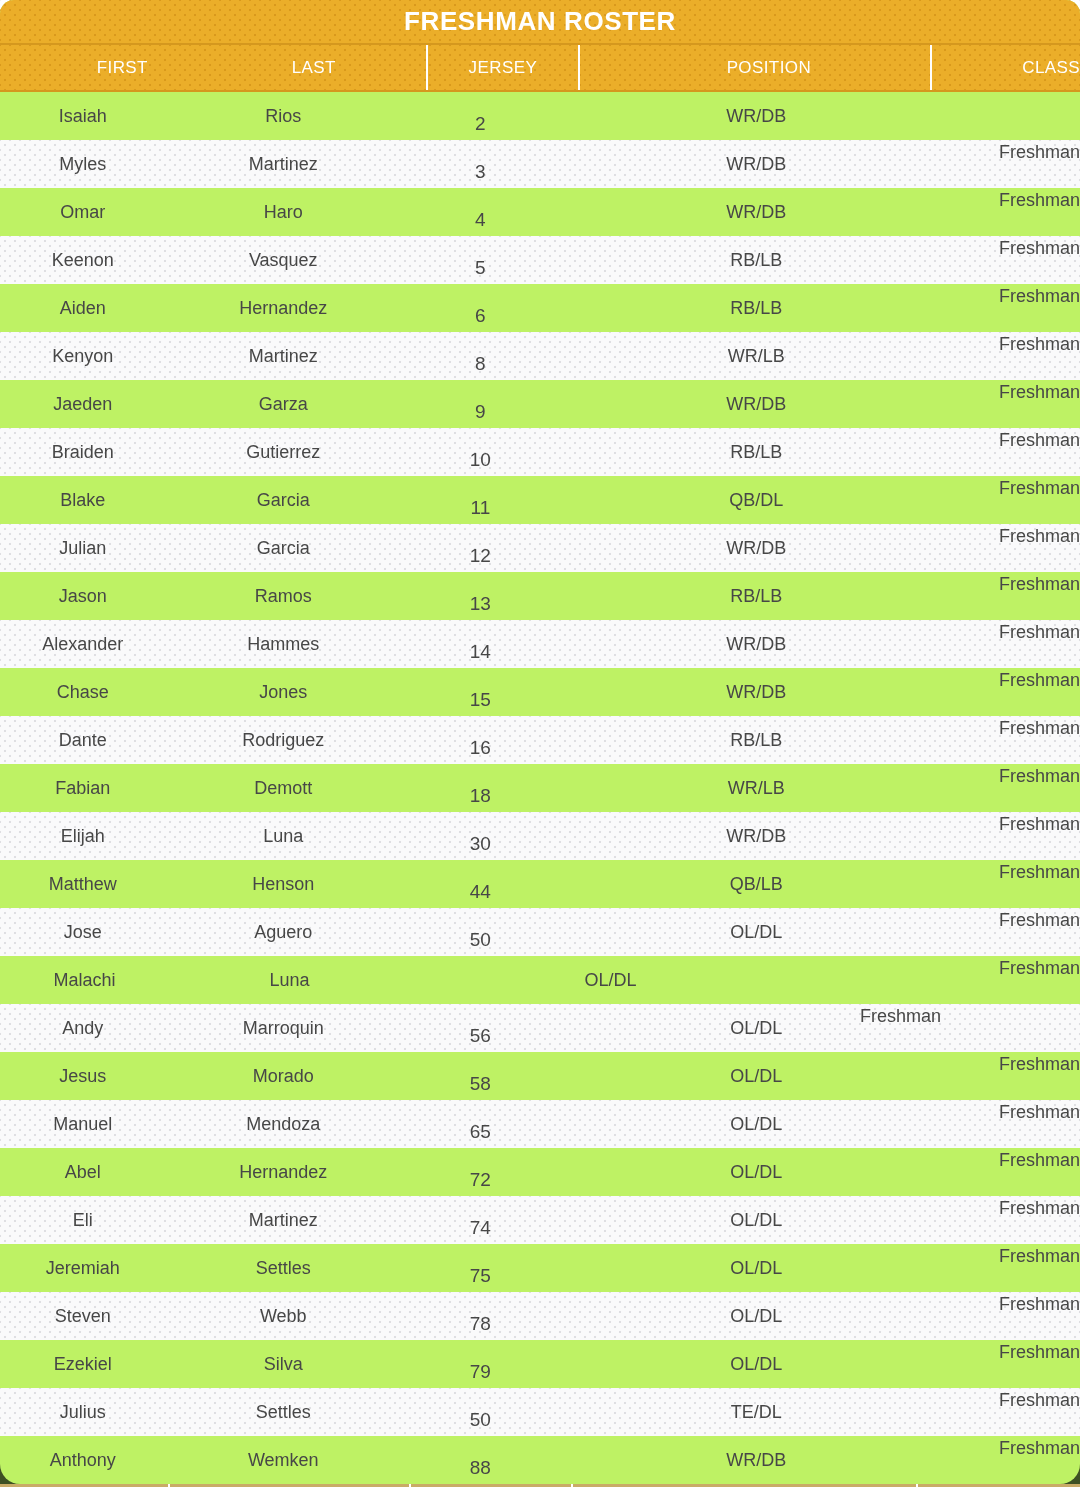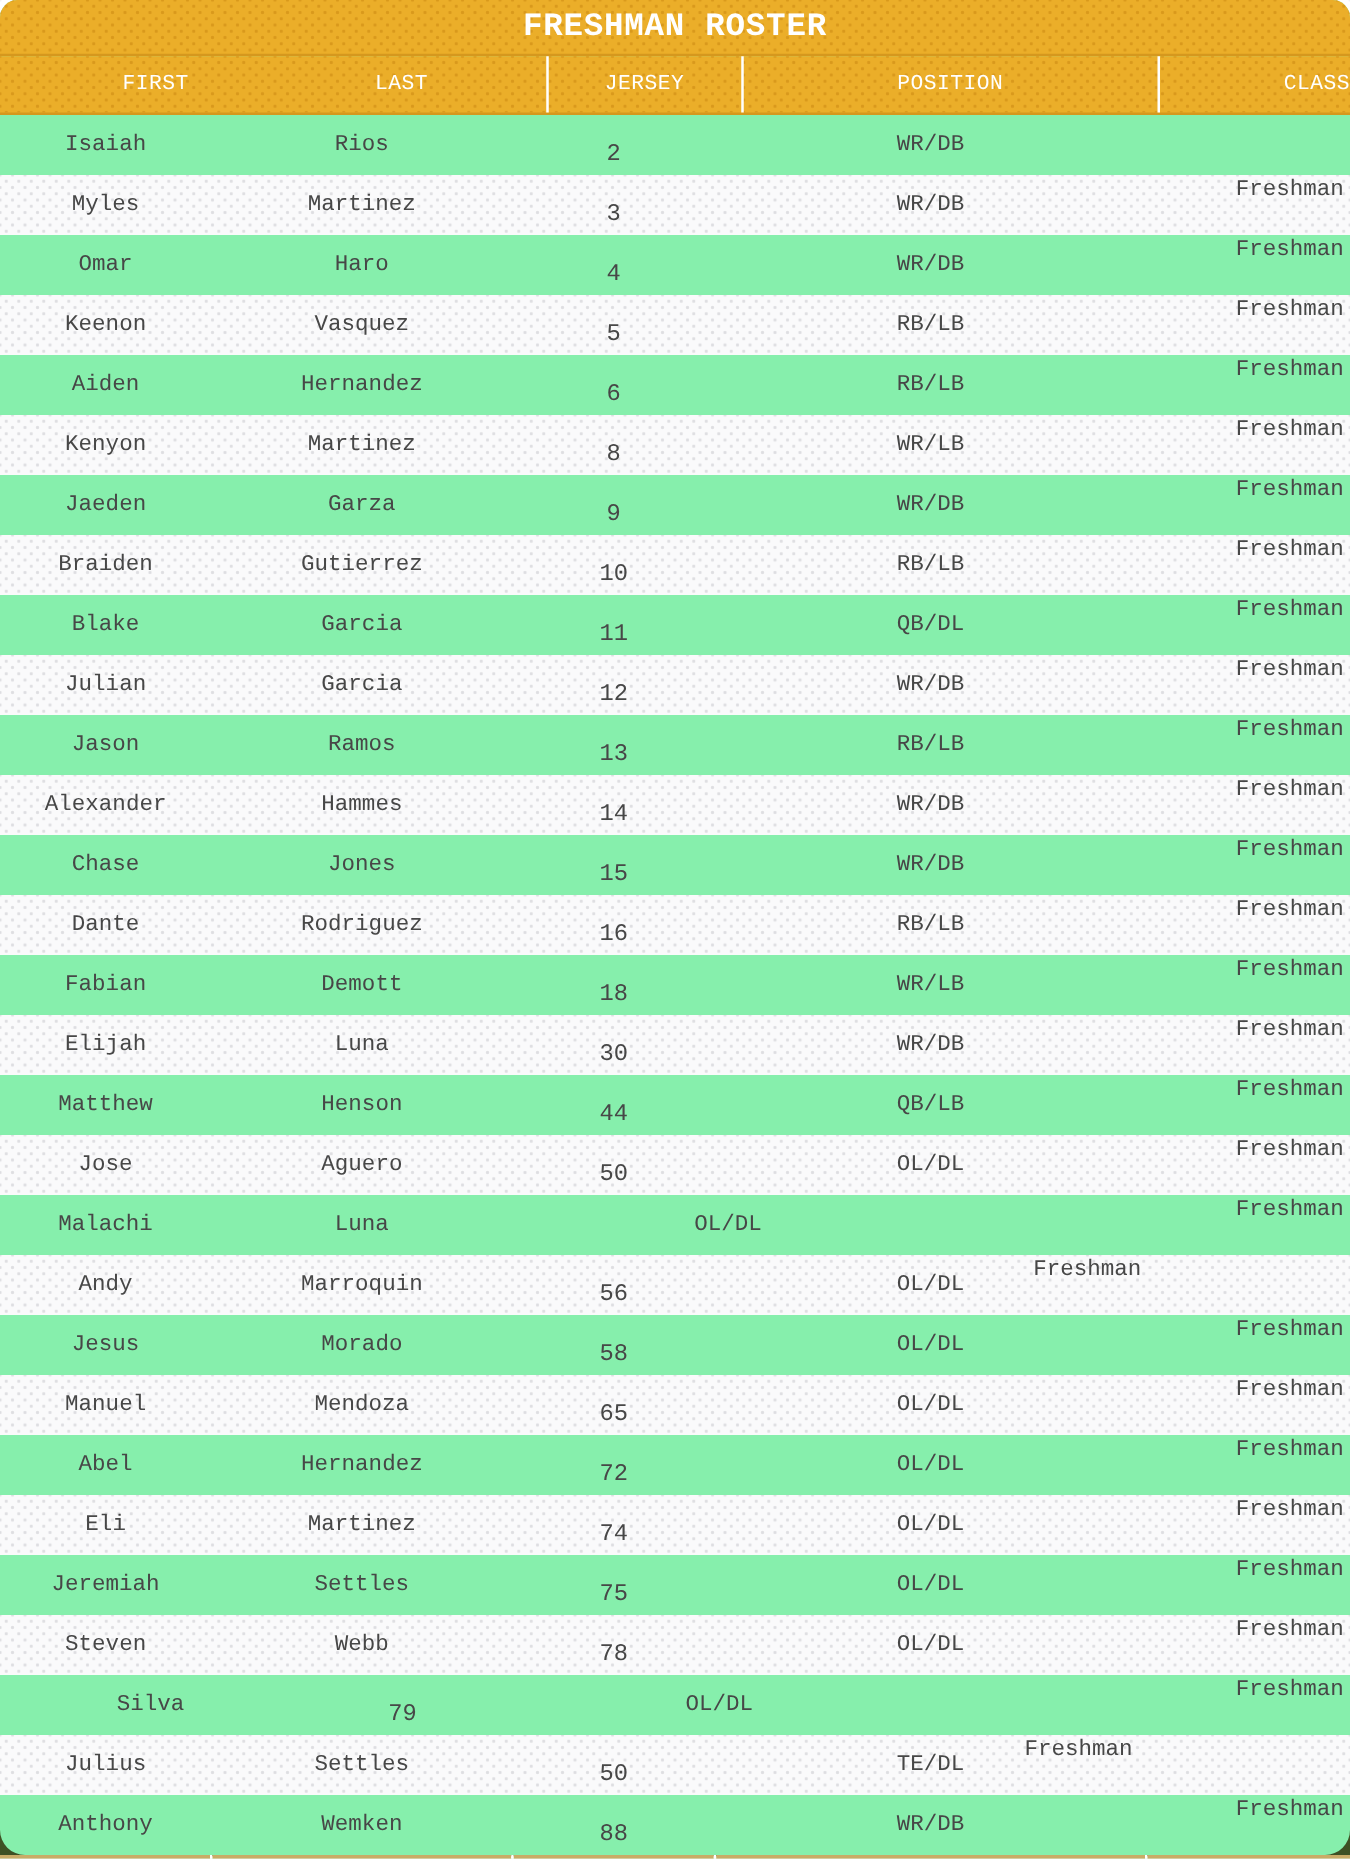--- a/index.html
+++ b/index.html
@@ -27,23 +27,22 @@
     z-index: 0;
   }
 
   .card {
     position: absolute;
     top: 0; left: 0;
     width: 1080px;
     height: 1484px;
     border-radius: 14px 14px 20px 20px;
     overflow: hidden;
-    background: #86efac;
+    background: #bef264;
     z-index: 1;
-    font-family: Liberation Mono, monospace;
   }
 
   .gold-texture {
     background-color: #ebae29;
     background-image:
       radial-gradient(#d9991c 1px, transparent 1.6px),
       radial-gradient(#d9991c 1px, transparent 1.6px);
     background-size: 10px 10px;
     background-position: 0 0, 5px 5px;
   }
@@ -67,21 +66,21 @@
     font-size: 17px;
     letter-spacing: 0.4px;
     text-align: center;
     border-bottom: 2px solid #d5981e;
     padding-left: 43px;
   }
   .hcell { box-sizing: border-box; }
   .w-first    { width: 169px; }
   .w-last     { width: 241px; }
   .w-jersey   { width: 162px; }
-  .w-position { width: 345px; }
+  .w-position { width: 345px; margin-left: 28px; }
   .w-class    { width: 158px; text-align: right; }
   .sep-right  { border-right: 2px solid #ffffff; }
 
   .tbody { }
   .row {
     display: flex;
     height: 48px;
     line-height: 48px;
     text-align: center;
     color: #474747;
@@ -310,20 +309,21 @@
     <div class="cell w-class c-class">Freshman</div>
   </div>
       <div class="row alt">
     <div class="cell w-first c-first">Steven</div>
     <div class="cell w-last c-last">Webb</div>
     <div class="cell w-jersey c-jersey">78</div>
     <div class="cell w-position c-position">OL/DL</div>
     <div class="cell w-class c-class">Freshman</div>
   </div>
       <div class="row">
+    <div class="cell w-first c-first">Ezekiel</div>
     <div class="cell w-last c-last">Silva</div>
     <div class="cell w-jersey c-jersey">79</div>
     <div class="cell w-position c-position">OL/DL</div>
     <div class="cell w-class c-class">Freshman</div>
   </div>
       <div class="row alt">
     <div class="cell w-first c-first">Julius</div>
     <div class="cell w-last c-last">Settles</div>
     <div class="cell w-jersey c-jersey">50</div>
     <div class="cell w-position c-position">TE/DL</div>

